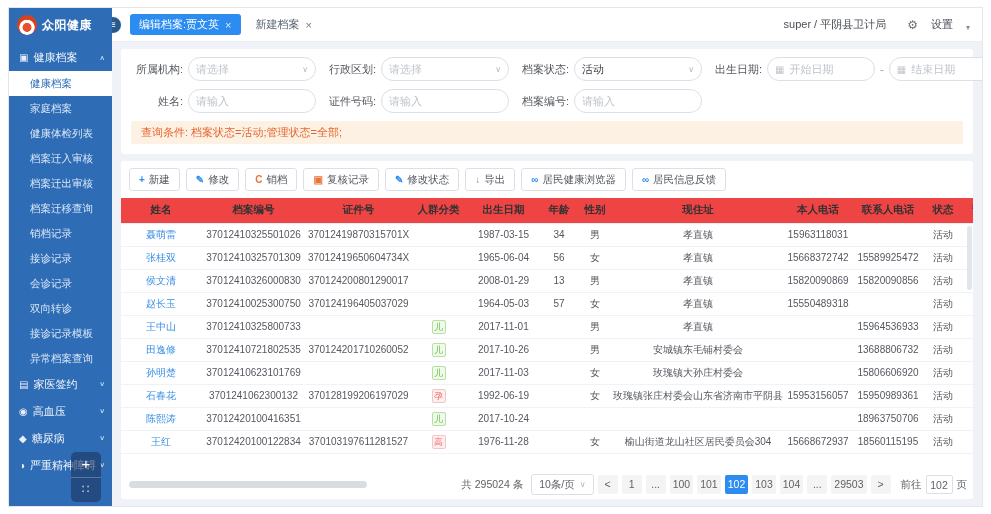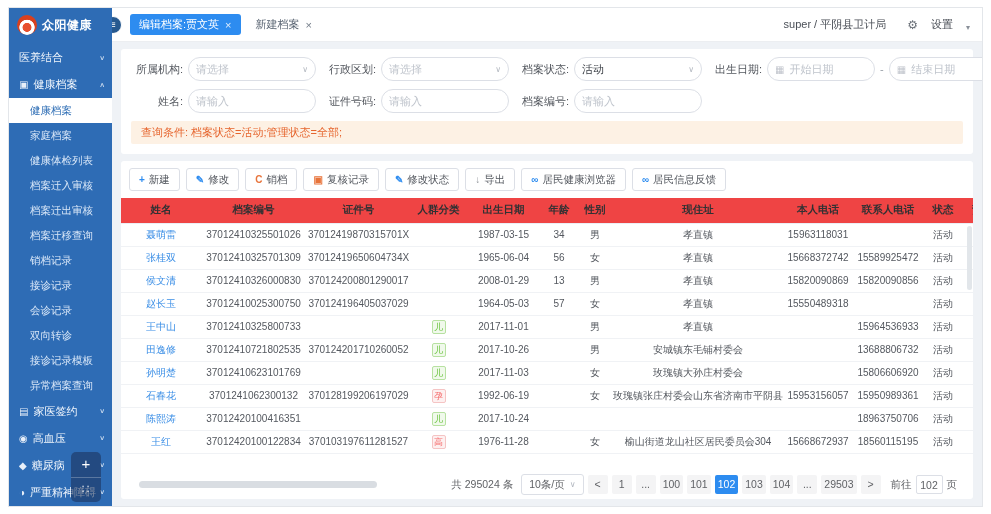--- a/index.html
+++ b/index.html
@@ -76,21 +76,21 @@
   table { border-collapse:collapse; table-layout:fixed; width:902px; font-size:10px; color:#54585f; }
   th { background:#ef4444; color:#303133; font-weight:bold; height:25px; border-bottom:1px solid #ebeef5; font-size:10.5px; text-align:center; white-space:nowrap; overflow:hidden; }
   td { height:23px; border-bottom:1px solid #f0f2f5; text-align:center; white-space:nowrap; overflow:hidden; }
   .name-link { color:#3a8ee6; cursor:pointer; text-decoration:none; }
   .badge { display:inline-block; min-width:14px; height:14px; line-height:12px; border-radius:2px; font-size:9px; border:1px solid transparent; padding:0 1px; }
   .badge:empty { display:none; }
   .badge[data-type="green"] { color:#67c23a; border-color:#b7e1a1; background:#f0f9eb; }
   .badge[data-type="red"] { color:#f56c6c; border-color:#f5c4c4; background:#fdf0f0; }
   .vscroll { position:absolute; right:1px; top:28px; width:5px; height:64px; border-radius:3px; background:#e2e6ea; }
 
-  .card-bottom { display:flex; align-items:center; gap:10px; padding:4px 16px 0; flex-shrink:0; }
+  .card-bottom { display:flex; align-items:center; gap:10px; padding:4px 6px 0; flex-shrink:0; }
   .hscroll { flex:1; height:7px; position:relative; }
   .hthumb { position:absolute; left:2px; top:0; width:238px; height:7px; border-radius:4px; background:#d9dde2; }
   .pagination { display:flex; align-items:center; gap:4px; font-size:10.5px; color:#606266; }
   .total-text { margin-right:4px; }
   .pagesize { border:1px solid #dcdfe6; border-radius:3px; height:21px; display:flex; align-items:center; padding:0 7px; gap:5px; color:#606266; cursor:pointer; }
   .page { min-width:20px; height:19px; line-height:19px; text-align:center; border-radius:2px; background:#f4f4f5; padding:0 3px; cursor:pointer; color:#606266; }
   .page[data-active="true"] { background:#2d8cf0; color:#fff; }
   .goto-label { margin-left:6px; }
   .goto-input { width:27px; height:19px; border:1px solid #dcdfe6; border-radius:2px; text-align:center; font-size:10.5px; color:#606266; font-family:inherit; outline:none; }
 </style>
@@ -100,25 +100,20 @@
 <div class="frame">
   <div class="app">
 
     <aside class="sidebar">
       <div class="logo-row">
         <span class="logo"></span>
         <span class="brand">众阳健康</span>
       </div>
       <nav class="nav">
 
-      <div class="nav-entry" data-type="group">
-
-          <span class="nav-label">医养结合</span>
-          <span class="nav-caret">∨</span>
-        </div>
           <div class="nav-entry" data-type="group">
           <span class="nav-icon">▣</span>
           <span class="nav-label">健康档案</span>
           <span class="nav-caret">∧</span>
         </div>
           <div class="nav-entry" data-type="item" data-active="true">
 
           <span class="nav-label">健康档案</span>
           <span class="nav-caret"></span>
         </div>

